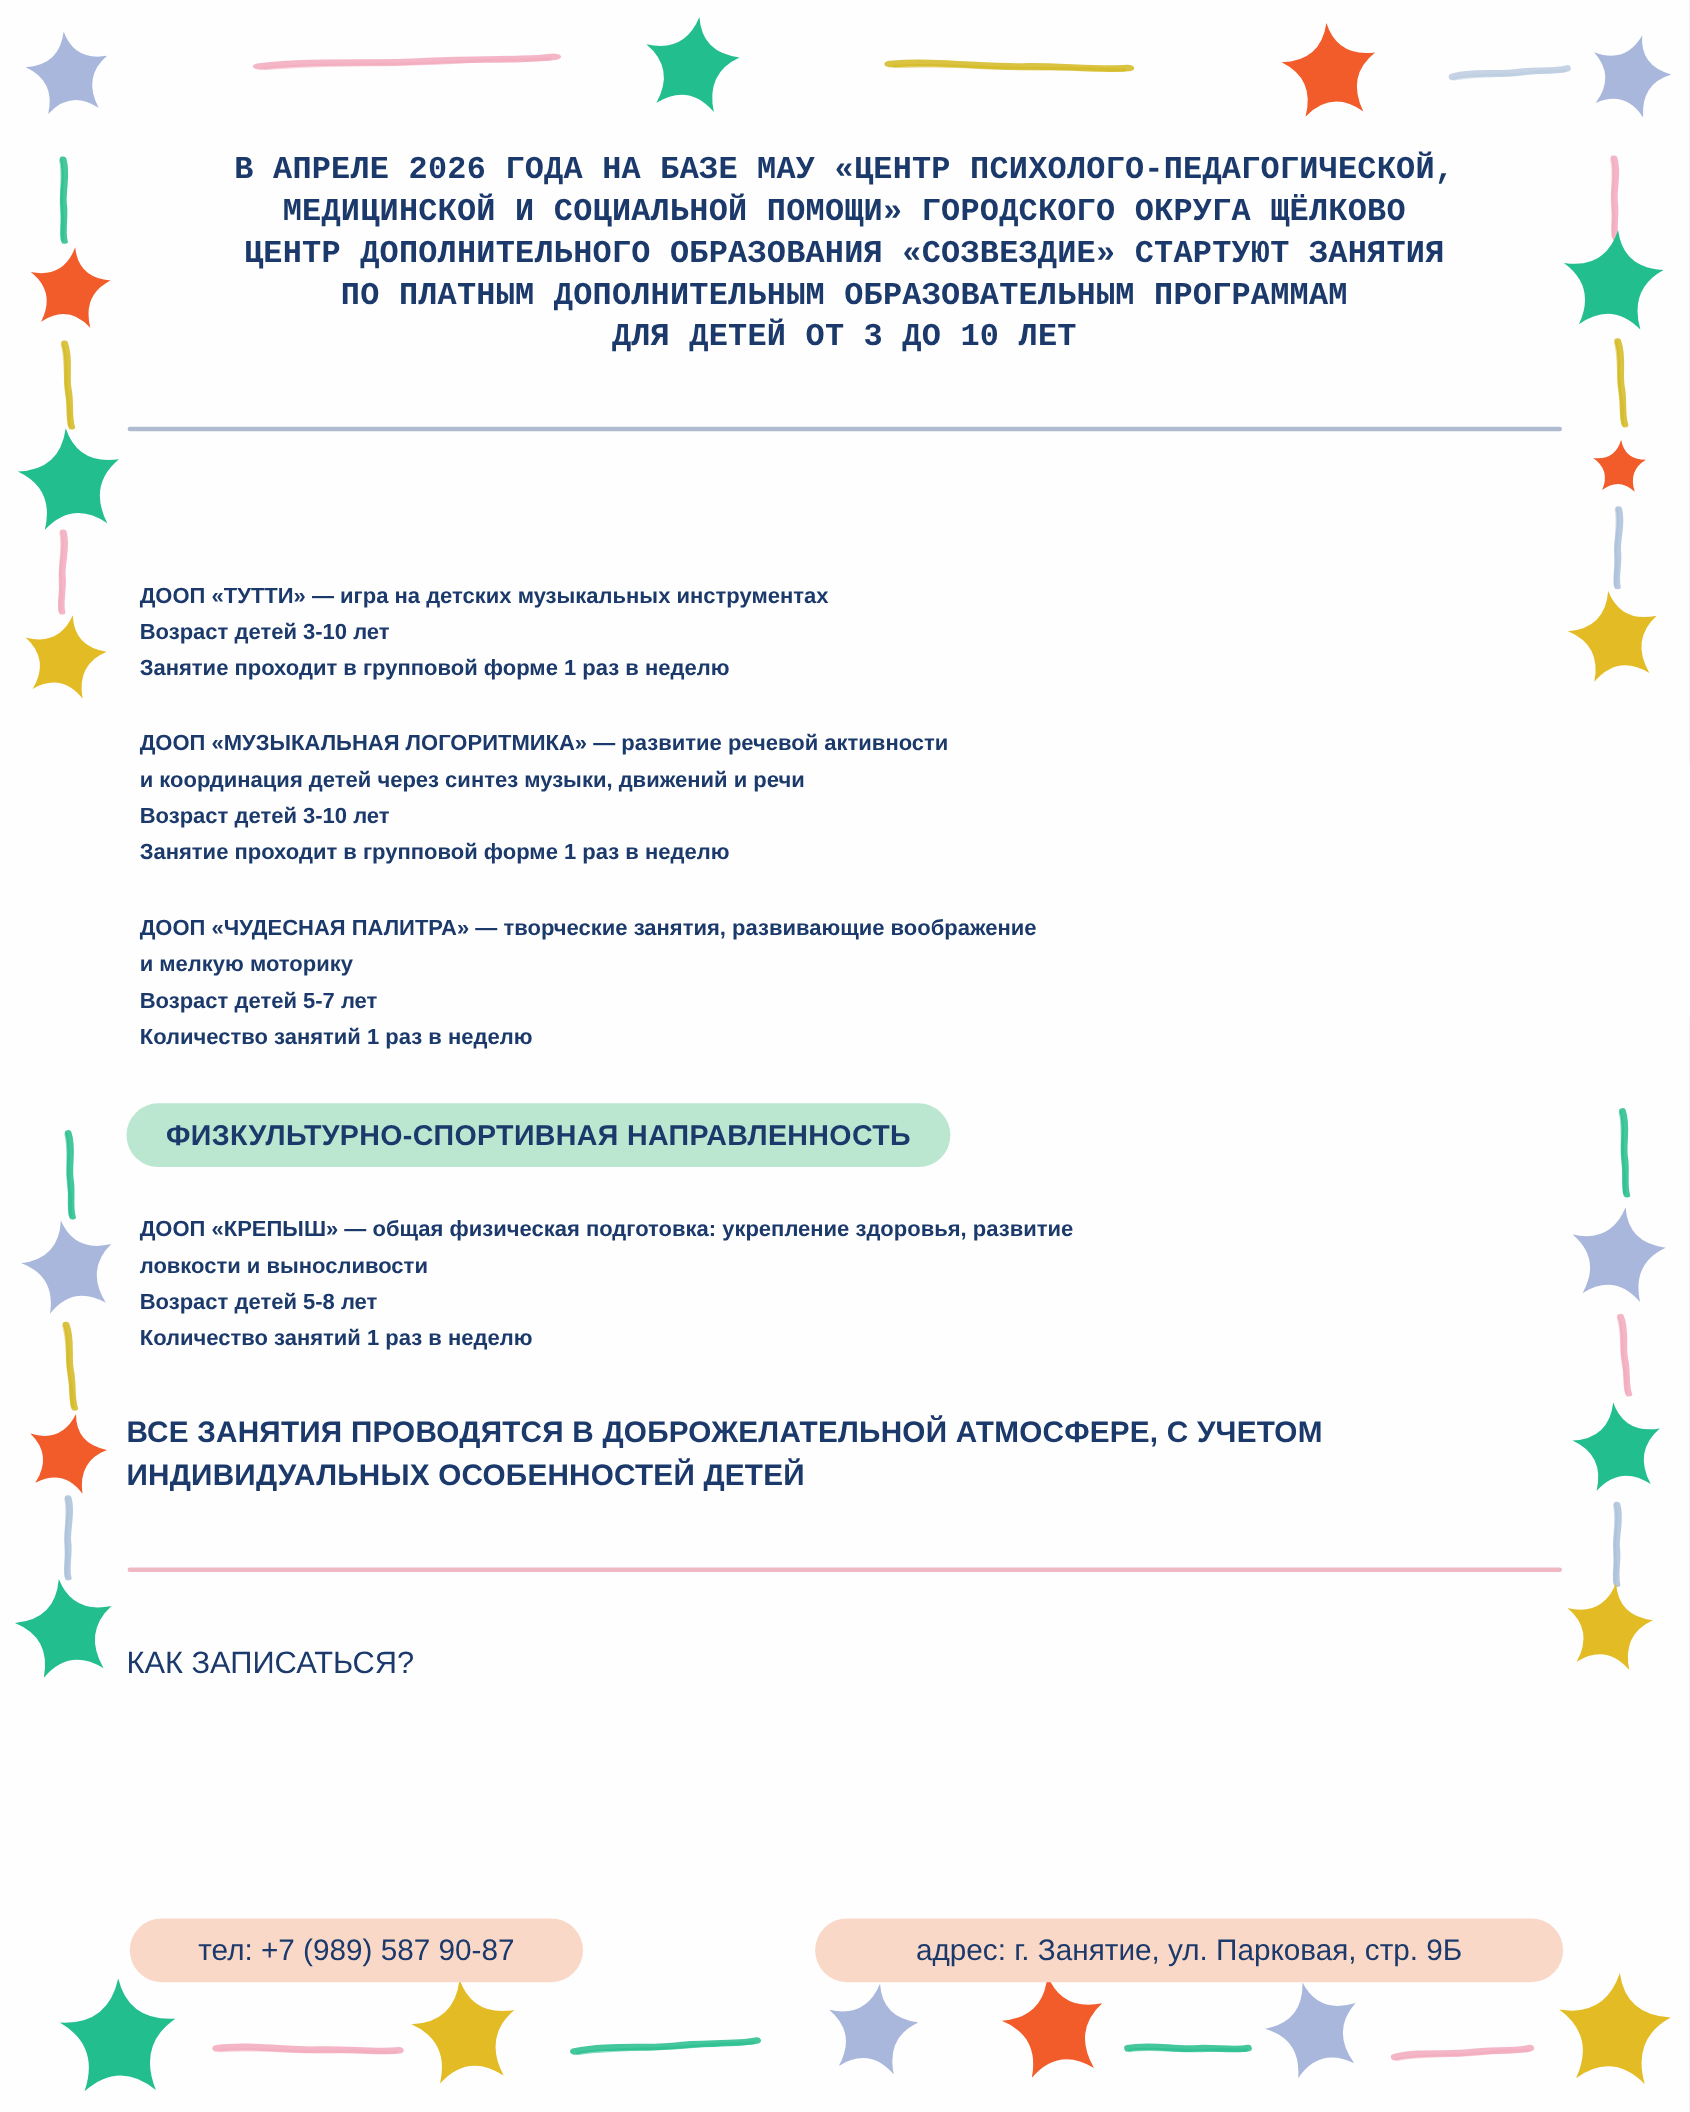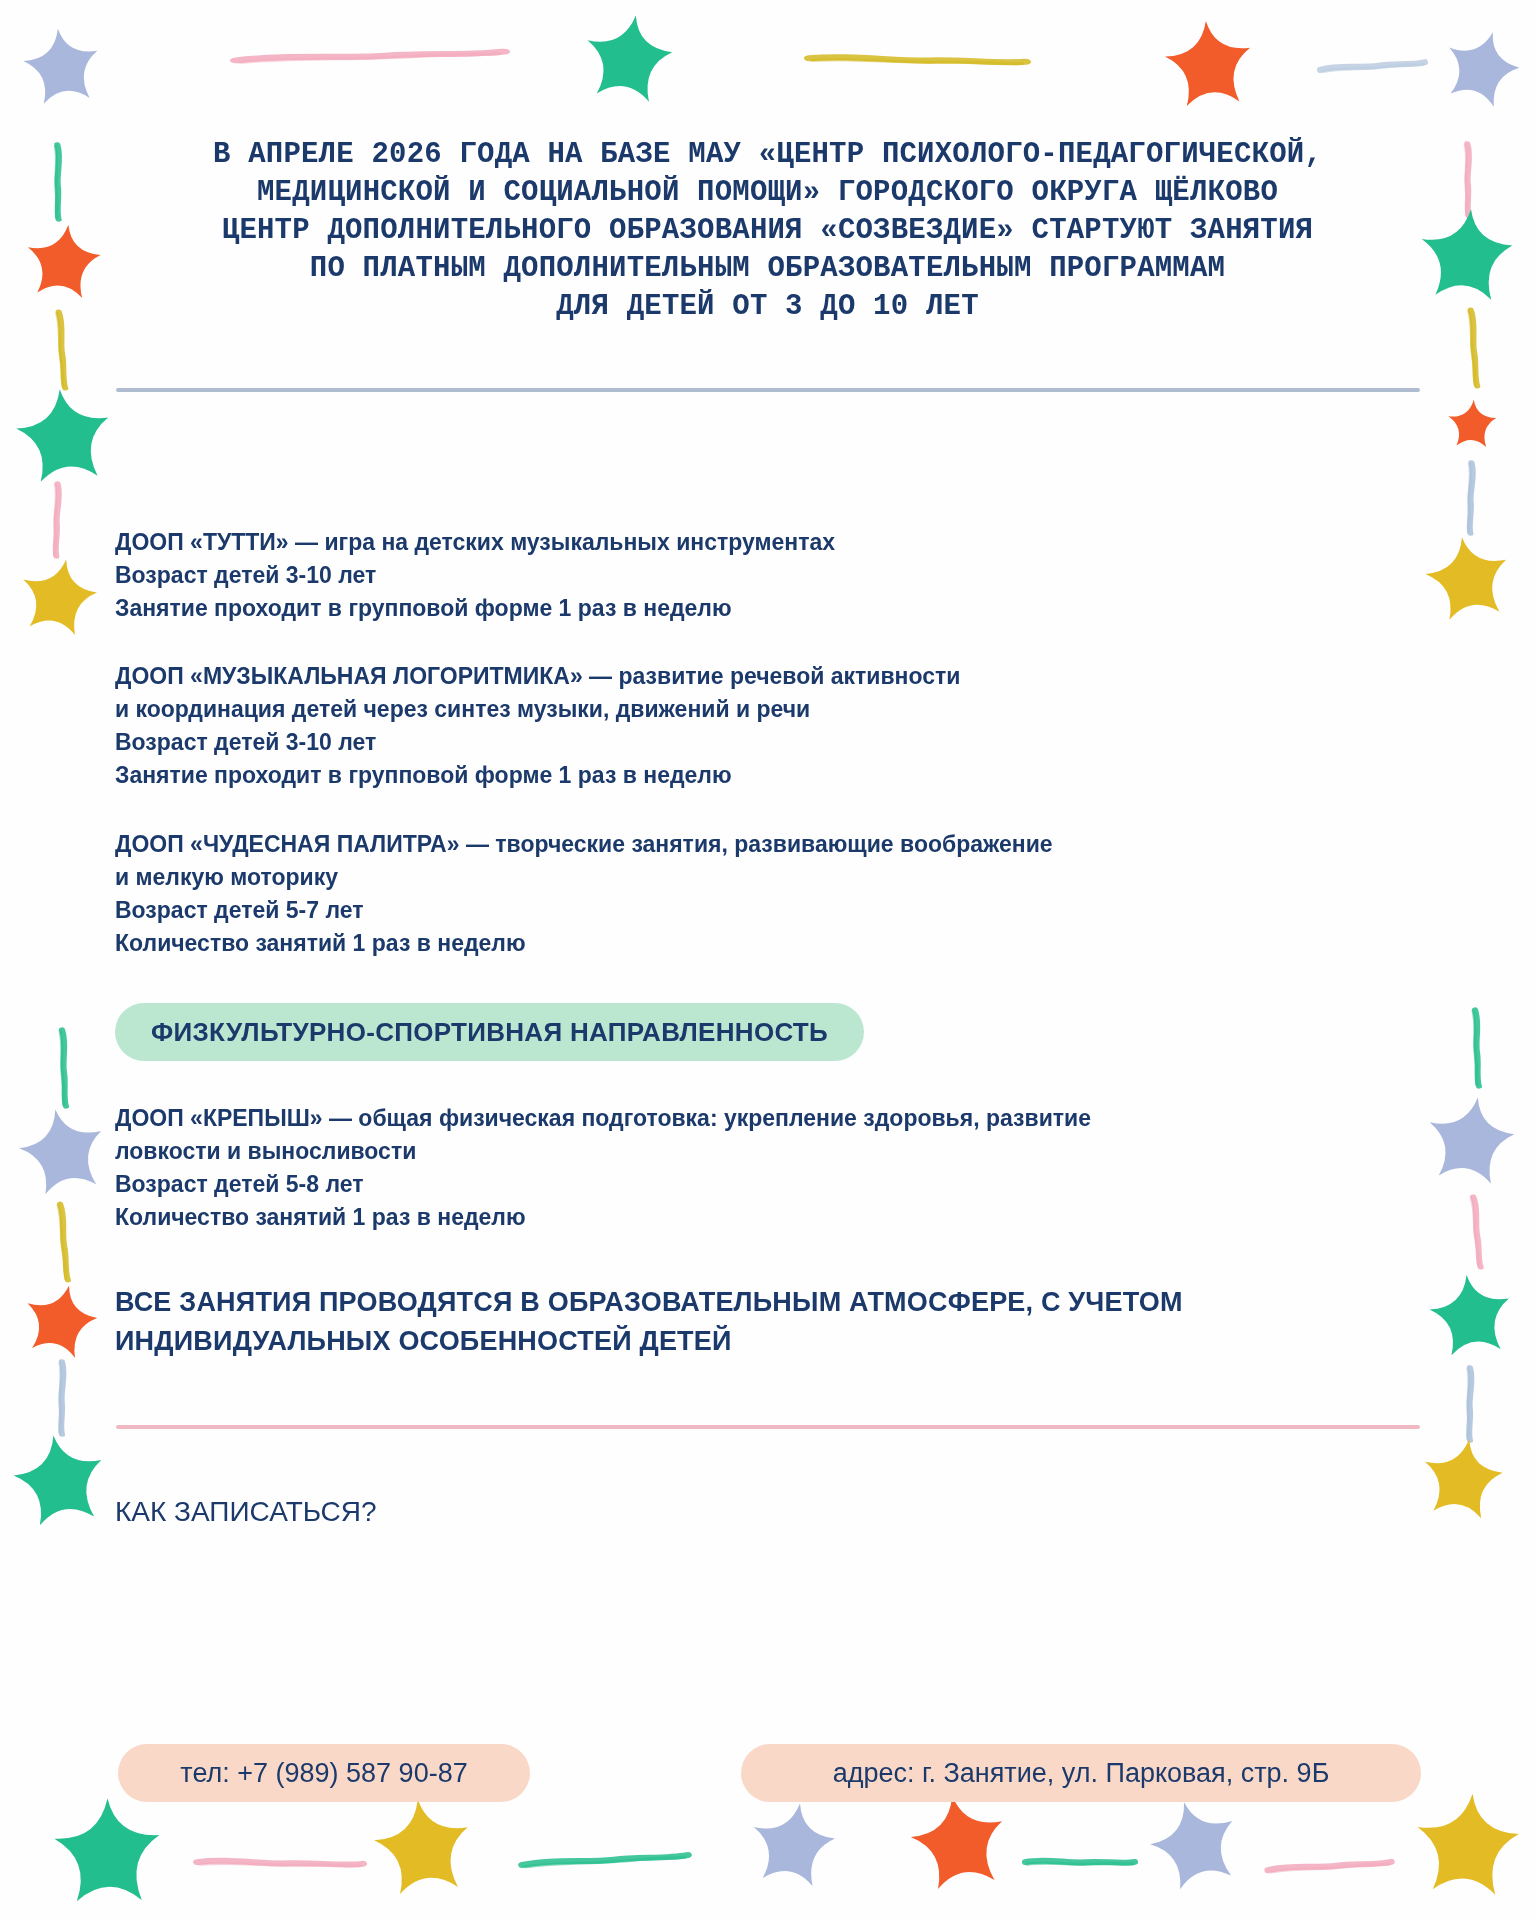--- a/index.html
+++ b/index.html
@@ -31,22 +31,22 @@
   .divider.pink{top:1425px;background:var(--divider-pink);}
 
   .badge{
     position:absolute;left:115px;height:58px;display:inline-flex;align-items:center;
     padding:0 36px;border-radius:30px;font-weight:700;font-size:26px;letter-spacing:.3px;
   }
   .badge.art{top:447px;background:var(--yellow-pill);}
   .badge.sport{top:972px;background:var(--mint-pill);margin-top:31px;}
 
   .prog{
-    position:absolute;left:115px;width:1310px;
-    font-weight:700;font-size:23px;line-height:33px;white-space:pre-line;
+    position:absolute;left:127px;width:1310px;
+    font-weight:700;font-size:20px;line-height:33px;white-space:pre-line;
   }
   .note{
     position:absolute;left:115px;top:1283px;width:1310px;
     font-weight:700;font-size:27px;line-height:39px;white-space:pre-line;letter-spacing:.2px;
   }
   .signup-heading{position:absolute;left:115px;top:1496px;font-weight:400;font-size:28px;}
   .signup-body{
     position:absolute;left:115px;top:1540px;width:1310px;
     font-weight:700;font-size:25px;line-height:36px;white-space:pre-line;
   }
@@ -221,21 +221,21 @@
 Возраст детей 5-7 лет
 Количество занятий 1 раз в неделю</div>
 
   <div class="badge sport">ФИЗКУЛЬТУРНО-СПОРТИВНАЯ НАПРАВЛЕННОСТЬ</div>
 
   <div class="prog" style="top:1102px">ДООП «КРЕПЫШ» — общая физическая подготовка: укрепление здоровья, развитие
 ловкости и выносливости
 Возраст детей 5-8 лет
 Количество занятий 1 раз в неделю</div>
 
-  <div class="note">ВСЕ ЗАНЯТИЯ ПРОВОДЯТСЯ В ОБРАЗОВАТЕЛЬНЫМ АТМОСФЕРЕ, С УЧЕТОМ
+  <div class="note">ВСЕ ЗАНЯТИЯ ПРОВОДЯТСЯ В ДОБРОЖЕЛАТЕЛЬНОЙ АТМОСФЕРЕ, С УЧЕТОМ
 ИНДИВИДУАЛЬНЫХ ОСОБЕННОСТЕЙ ДЕТЕЙ</div>
 
   <div class="divider pink"></div>
 
   <div class="signup-heading">КАК ЗАПИСАТЬСЯ?</div>
 
   <div class="contact-pill phone">
     <span>тел: +7 (989) 587 90-87</span>
   </div>
   <div class="contact-pill address">

